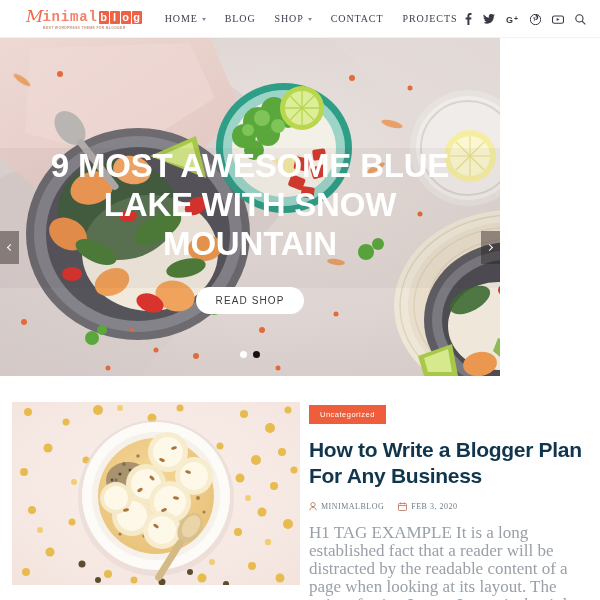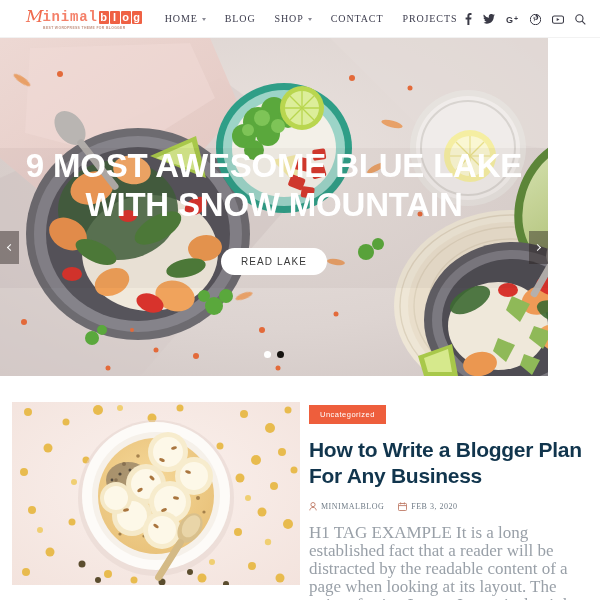--- a/index.html
+++ b/index.html
@@ -94,21 +94,21 @@
     position: absolute; right: 14px; top: 0;
     height: 38px;
     display: flex; align-items: center;
     gap: 11px;
   }
   .social svg { display: block; }
 
   
   .hero {
     position: relative;
-    width: 548px; height: 338px;
+    width: 500px; height: 338px;
     overflow: hidden;
     background: #737373;
   }
   .hero-bg { position: absolute; inset: 0; }
 
   .hero-caption {
     position: absolute;
     left: 0; right: 0;
     top: 108px;
     text-align: center;
@@ -495,21 +495,21 @@
       <ellipse cx="376" cy="130" rx="10" ry="3" transform="rotate(-28 376 130)"></ellipse>
       <ellipse cx="22" cy="42" rx="10" ry="3" transform="rotate(35 22 42)"></ellipse>
       <ellipse cx="336" cy="224" rx="9" ry="3" transform="rotate(8 336 224)"></ellipse>
     </g>
 
     <rect x="0" y="110" width="600" height="140" fill="#2a2320" opacity="0.04"></rect>
   </svg>
 
   <div class="hero-caption">
     <div class="hero-title">9 MOST AWESOME BLUE LAKE WITH SNOW MOUNTAIN</div>
-    <div class="read-more">READ LAKE</div>
+    <div class="read-more">READ SHOP</div>
   </div>
 
   <div class="arrow left">
     <i></i>
   </div>
   <div class="arrow right">
     <i></i>
   </div>
 
   <div class="dots">

